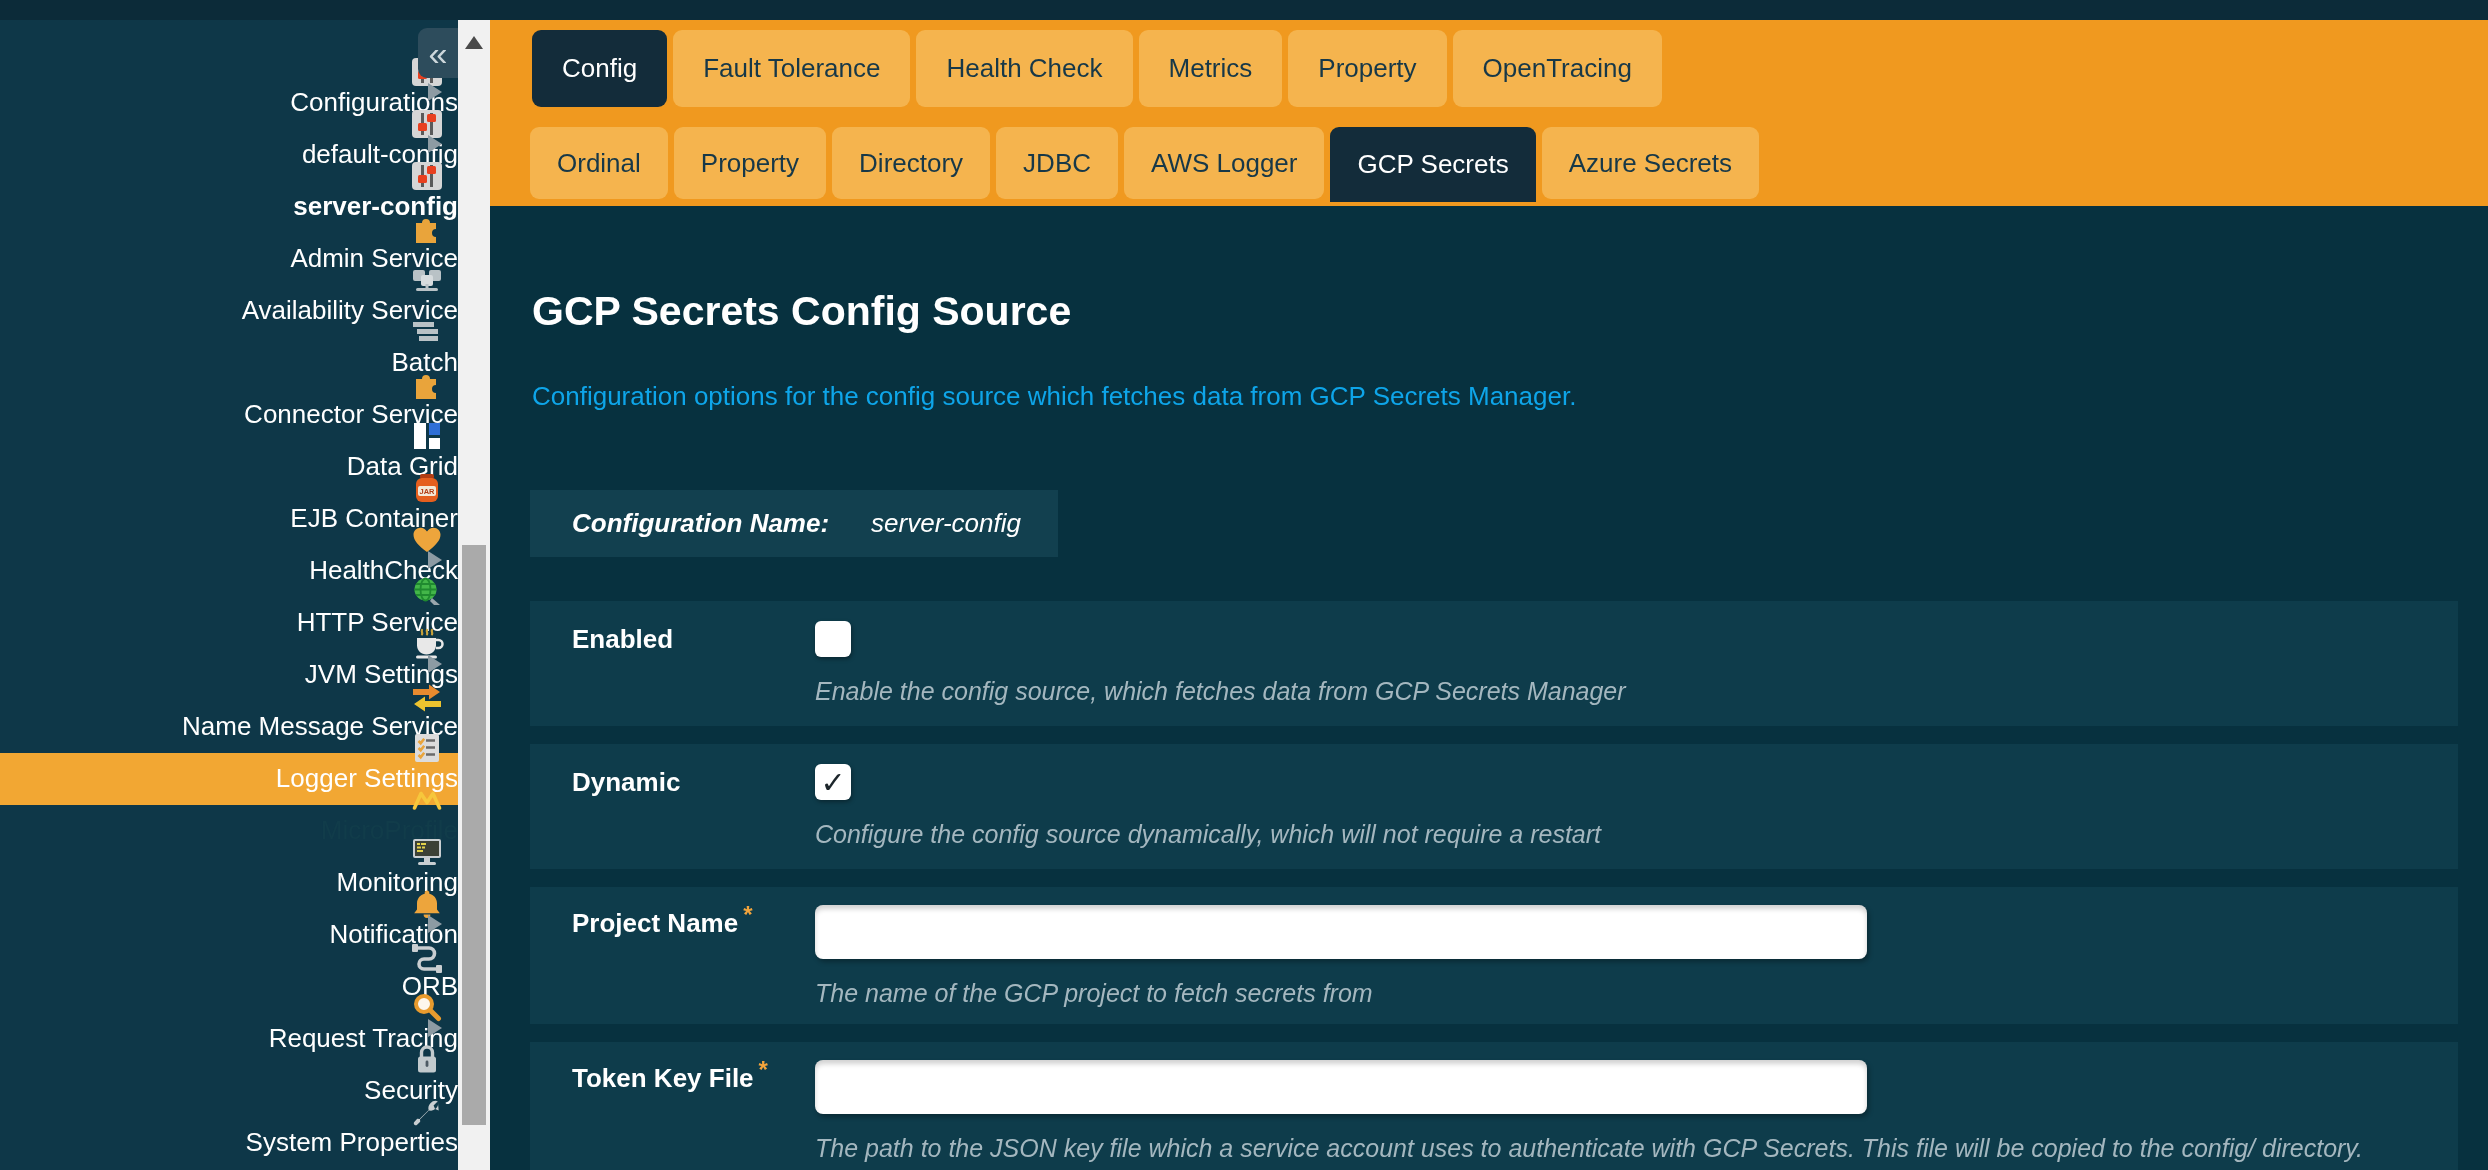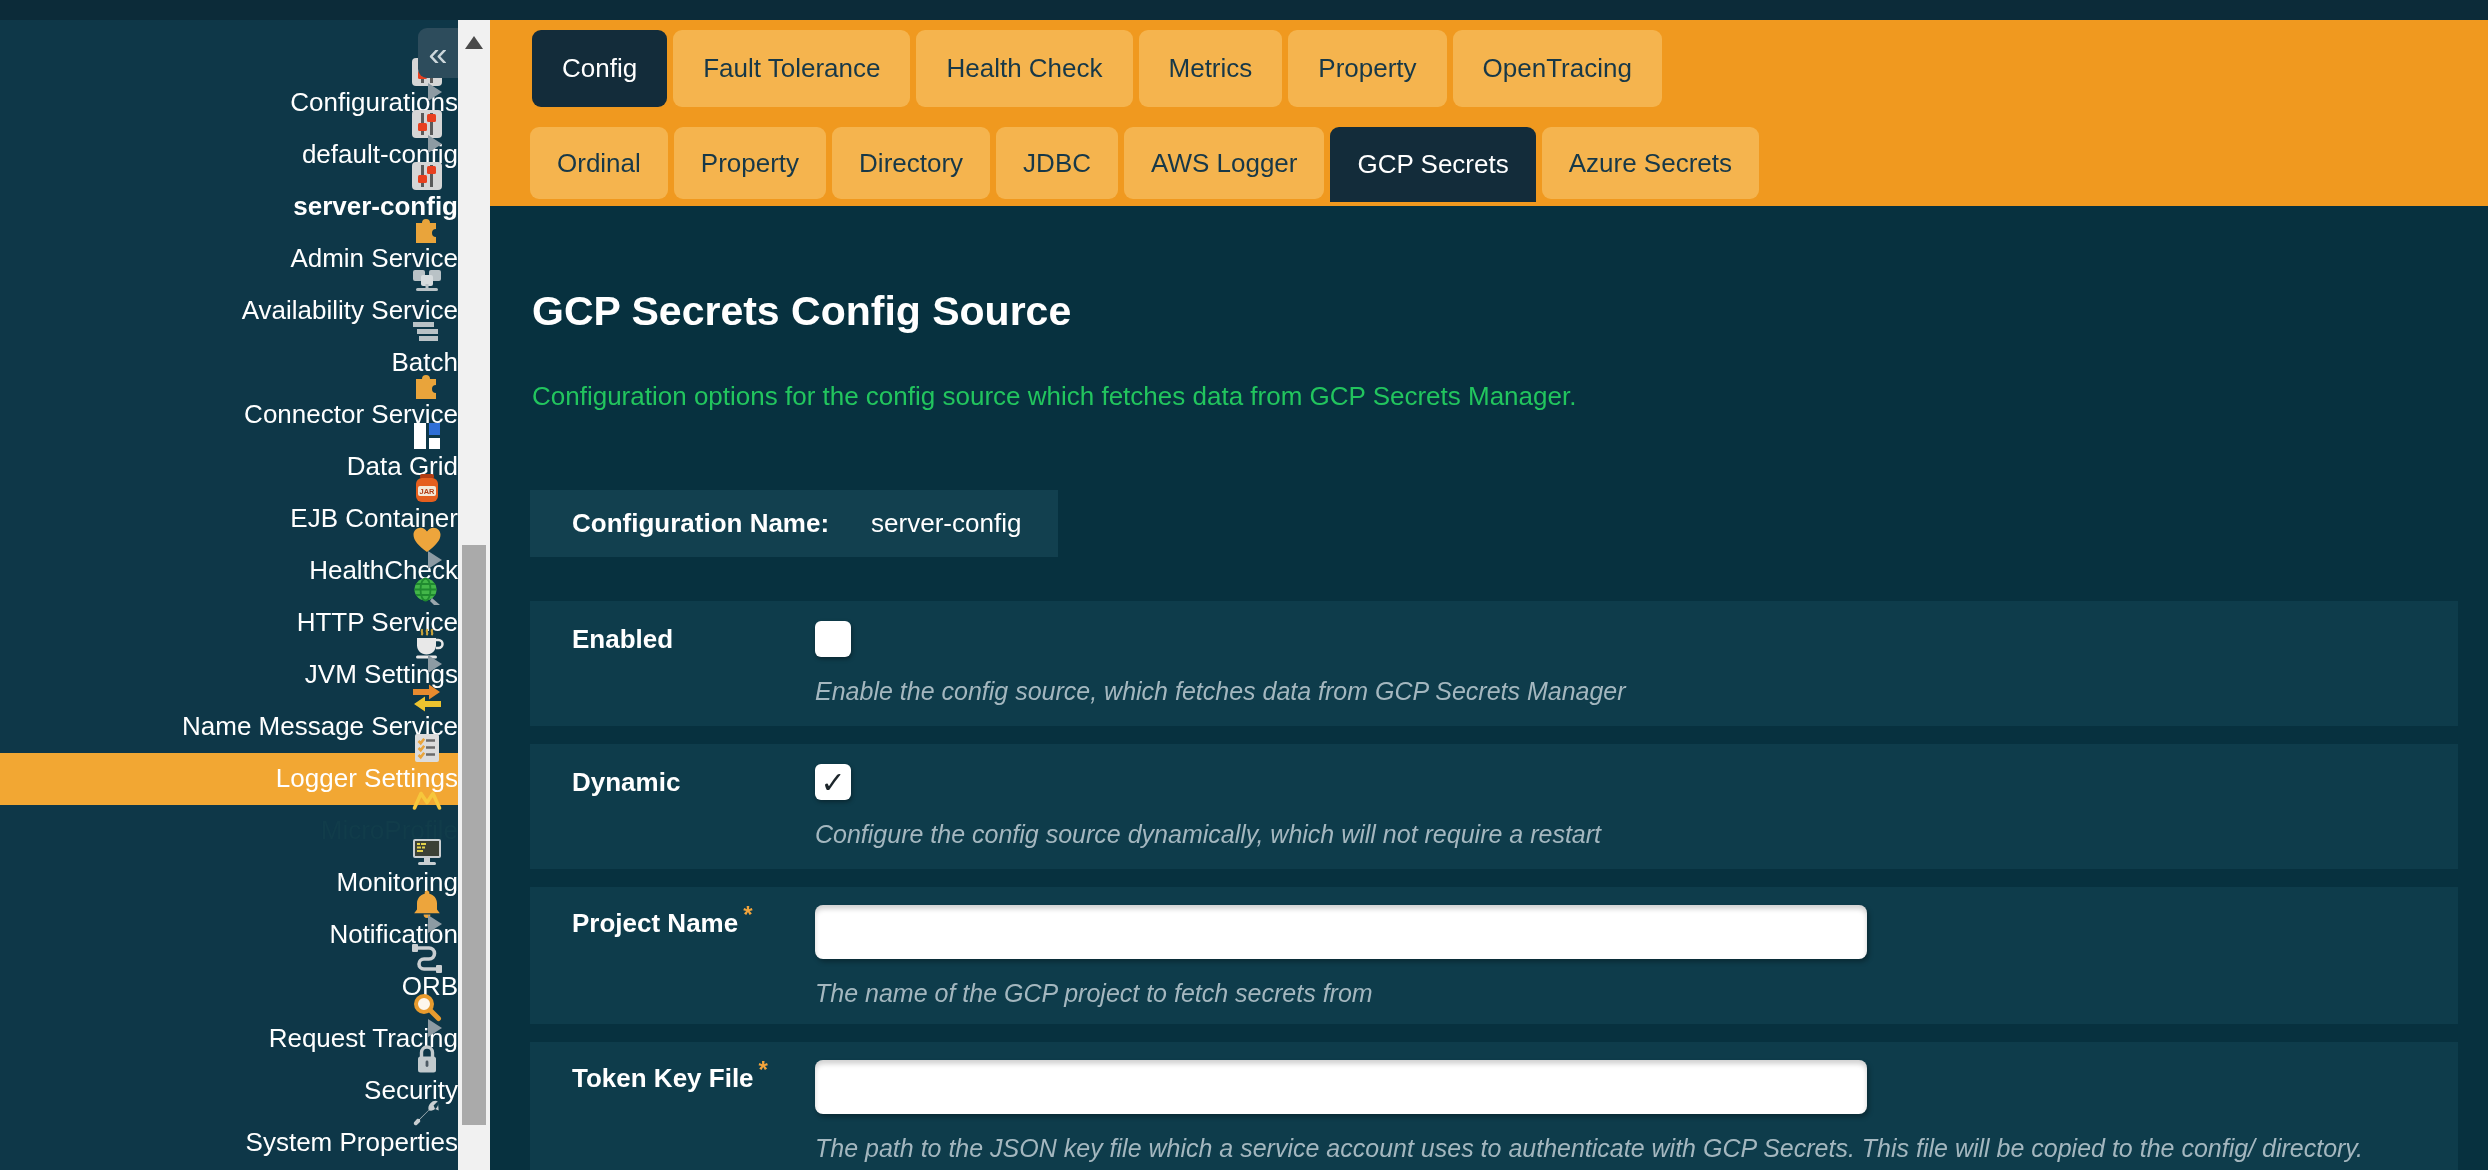--- a/index.html
+++ b/index.html
@@ -36,23 +36,23 @@
   .tabrow1{position:absolute;left:42px;top:10px;display:flex;gap:6px;}
   .tabrow2{position:absolute;left:40px;top:107px;display:flex;gap:6px;align-items:flex-start;}
   .tab,.tab2{display:flex;align-items:center;padding:0 30px;background:#f5b44e;color:#173848;font-size:26px;border-radius:9px;cursor:pointer;white-space:nowrap;}
   .tab{height:77px;}
   .tab2{height:72px;padding:0 27px;}
   .tab.active{background:#132c3a;color:#fff;}
   .tab2.active{background:#132c3a;color:#fff;height:75px;border-radius:9px 9px 0 0;}
 
   .content{position:absolute;left:0;top:186px;width:1998px;height:964px;background:#07313f;box-sizing:border-box;padding-top:82px;overflow:hidden;}
   .page-title{margin:0 0 0 42px;color:#fff;font-size:41px;font-weight:bold;line-height:1.15;}
-  .page-desc{margin:46px 0 0 42px;color:#22c55e;font-size:26px;}
-
-  .cfgpanel{margin:78px 0 0 40px;width:528px;height:67px;background:#12404f;display:flex;align-items:center;padding-left:42px;box-sizing:border-box;}
+  .page-desc{margin:46px 0 0 42px;color:#0ea5e9;font-size:26px;}
+
+  .cfgpanel{margin:78px 0 0 40px;width:528px;height:67px;background:#12404f;display:flex;align-items:center;padding-left:42px;box-sizing:border-box;font-style:italic;}
   .cfglabel{color:#fff;font-size:26px;font-weight:bold;}
   .cfgvalue{color:#fff;font-size:26px;margin-left:42px;}
 
   .rows{margin:44px 30px 0 40px;}
   .frow{background:#0e3c4b;margin-bottom:18px;display:flex;padding:20px 0 20px 42px;box-sizing:border-box;}
   .frow.inputrow{padding:18px 0 16px 42px;}
   .flabel{flex:0 0 243px;color:#fff;font-size:26px;font-weight:bold;padding-top:3px;}
   .req{color:#f2a43c;font-size:24px;position:relative;top:-9px;margin-left:5px;font-weight:bold;}
   .fctrl{flex:1;min-width:0;}
   .checkbox{width:36px;height:36px;background:#fff;border-radius:6px;box-shadow:1px 2px 4px rgba(0,0,0,.35);display:flex;align-items:center;justify-content:center;color:#1d262b;font-size:30px;cursor:pointer;}

